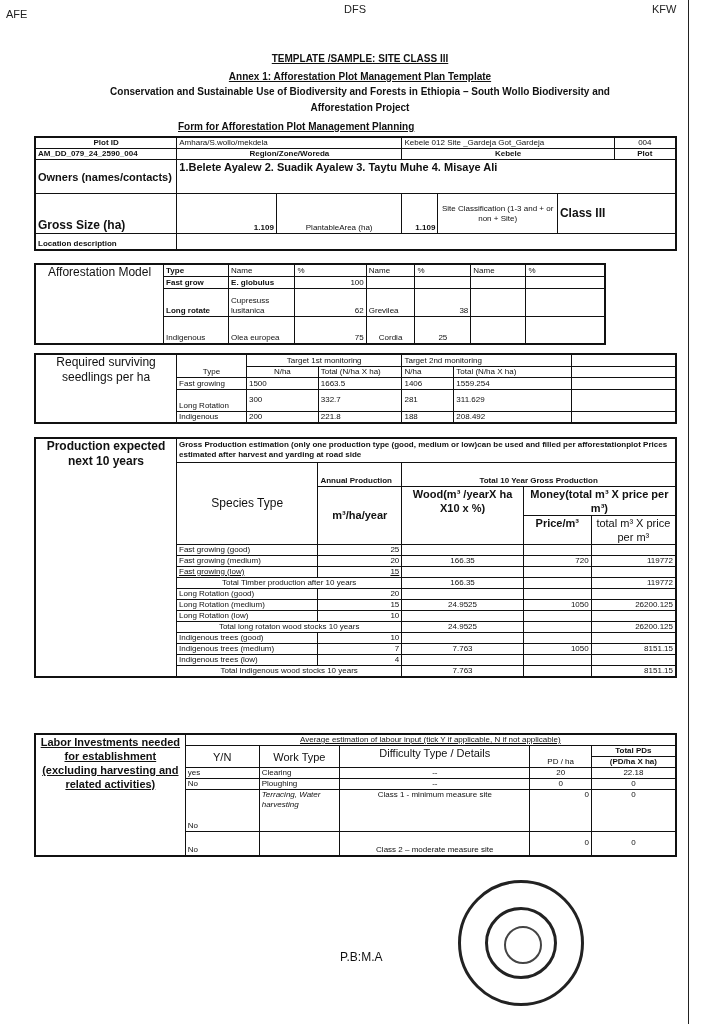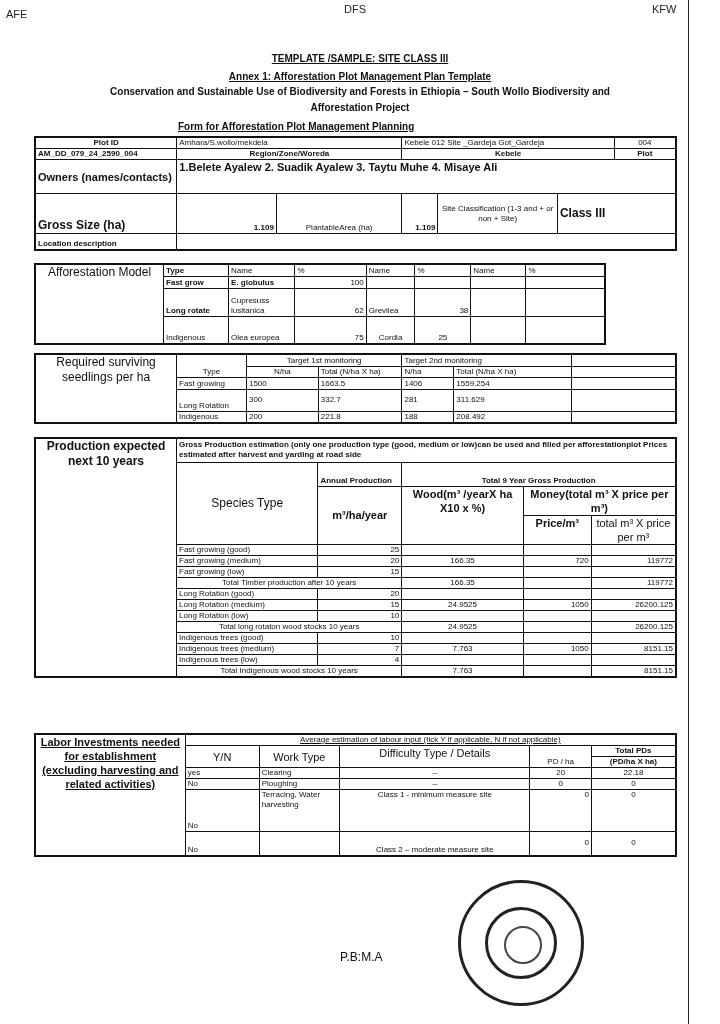--- a/index.html
+++ b/index.html
@@ -195,21 +195,21 @@
       <col style="width:85px">
     </colgroup>
   <tbody>
       <tr style="height:24px;">
     <td rowspan="18" class="b big vt c">Production expected next 10 years</td>
     <td colspan="5" class="b vm">Gross Production estimation (only one production type (good, medium or low)can be used and filled per afforestationplot Prices estimated after harvest and yarding at road side</td>
   </tr>
   <tr style="height:24px;">
     <td rowspan="3" class="c vm big">Species Type</td>
     <td class="b">Annual Production</td>
-    <td colspan="3" class="b c">Total 9 Year Gross Production</td>
+    <td colspan="3" class="b c">Total 10 Year Gross Production</td>
   </tr>
   <tr style="height:26px;">
     <td rowspan="2" class="b c vm med">m³/ha/year</td>
     <td rowspan="2" class="b c vt med">Wood(m³ /yearX ha  X10 x %)</td>
     <td colspan="2" class="b c vt med">Money(total m³  X  price per m³)</td>
   </tr>
   <tr style="height:28px;">
     <td class="b c vt med">Price/m³</td>
     <td class="c vt med">total m³  X price per m³</td>
   </tr>
@@ -220,21 +220,21 @@
         <td class="r"></td>
         <td class="r"></td>
       </tr>
   <tr style="height:10px;">
         <td>Fast growing (medium)</td>
         <td class="r">20</td>
         <td class="c">166.35</td>
         <td class="r">720</td>
         <td class="r">119772</td>
       </tr>
-  <tr style="height:10px;">
+  <tr style="height:10px;text-decoration:underline;">
         <td>Fast growing (low)</td>
         <td class="r">15</td>
         <td class="c"></td>
         <td class="r"></td>
         <td class="r"></td>
       </tr>
   <tr style="height:10px;">
         <td colspan="2" class="c">Total Timber production after 10 years</td>
         <td class="c">166.35</td>
         <td class="r"></td>
@@ -330,21 +330,21 @@
   </tr>
   <tr style="height:11px;">
     <td>No</td>
     <td>Ploughing</td>
     <td class="c">--</td>
     <td class="c">0</td>
     <td class="c">0</td>
   </tr>
   <tr style="height:42px;">
     <td>No</td>
-    <td class="vt" style="width:60px;">Terracing, Water harvesting</td>
+    <td class="vt" style="width:60px;font-style:italic;">Terracing, Water harvesting</td>
     <td class="c vt">Class 1 - minimum measure site</td>
     <td class="r vt">0</td>
     <td class="c vt">0</td>
   </tr>
   <tr style="height:24px;">
     <td>No</td>
     <td></td>
     <td class="c">Class 2 – moderate measure site</td>
     <td class="r vm">0</td>
     <td class="c vm">0</td>

